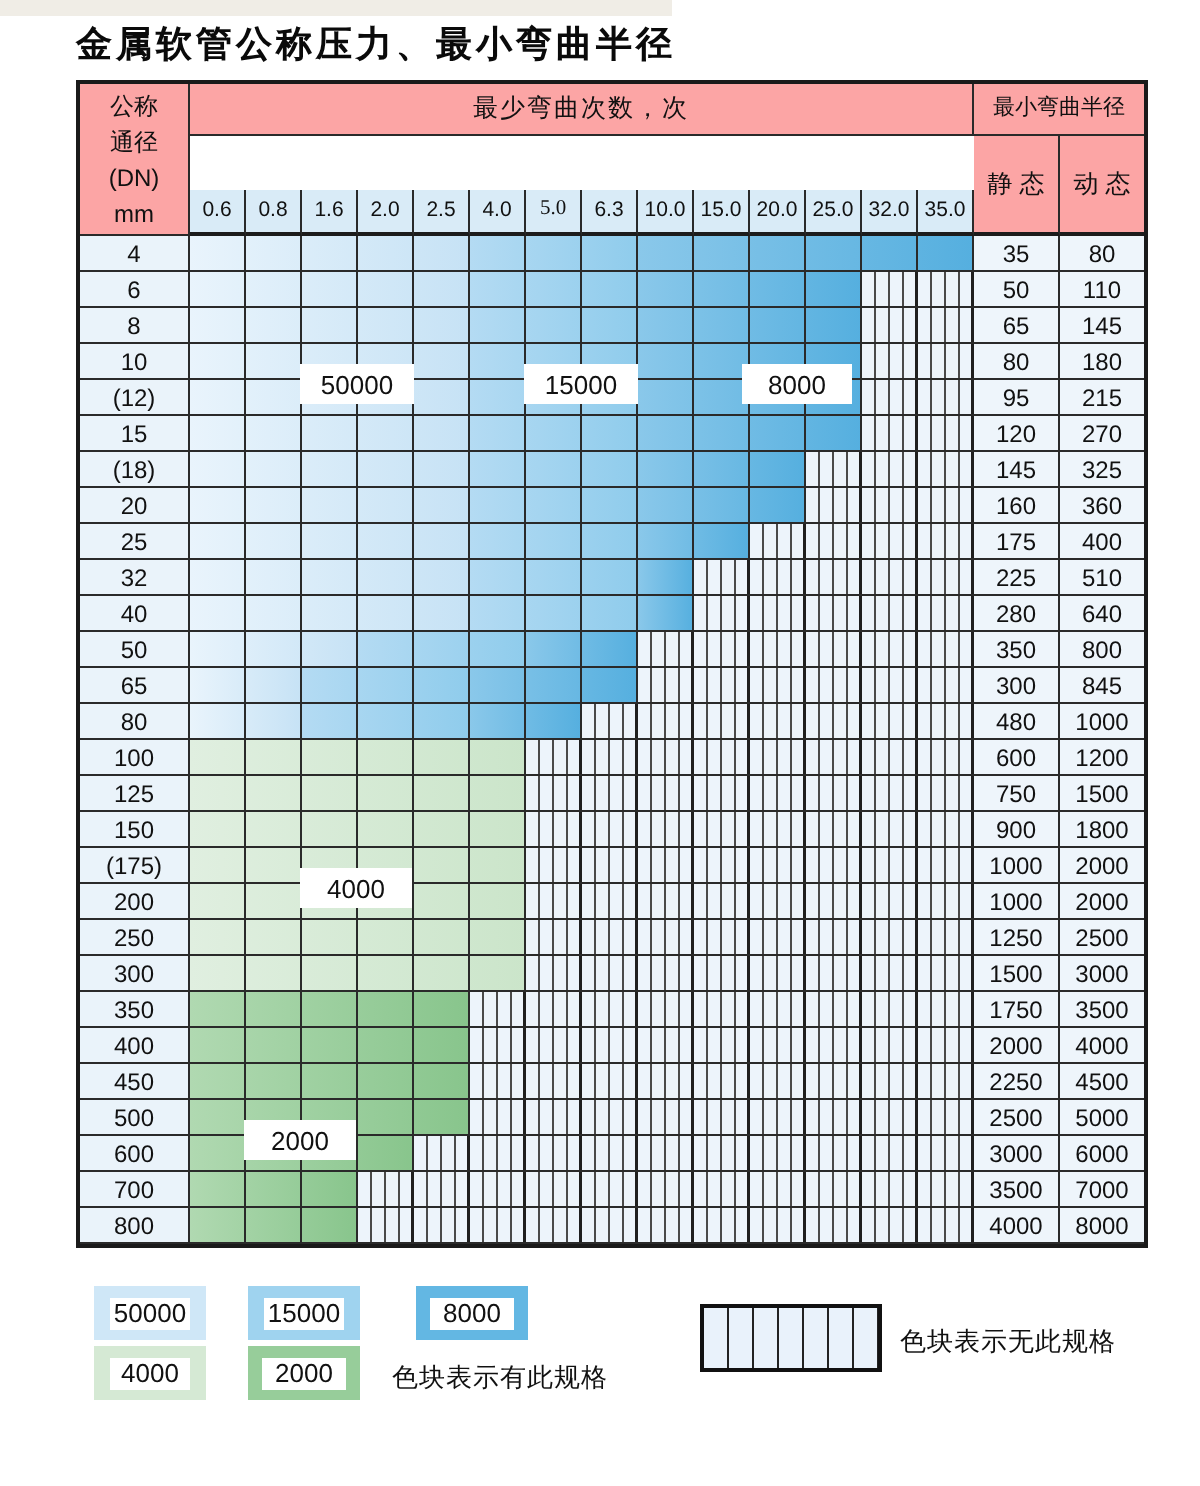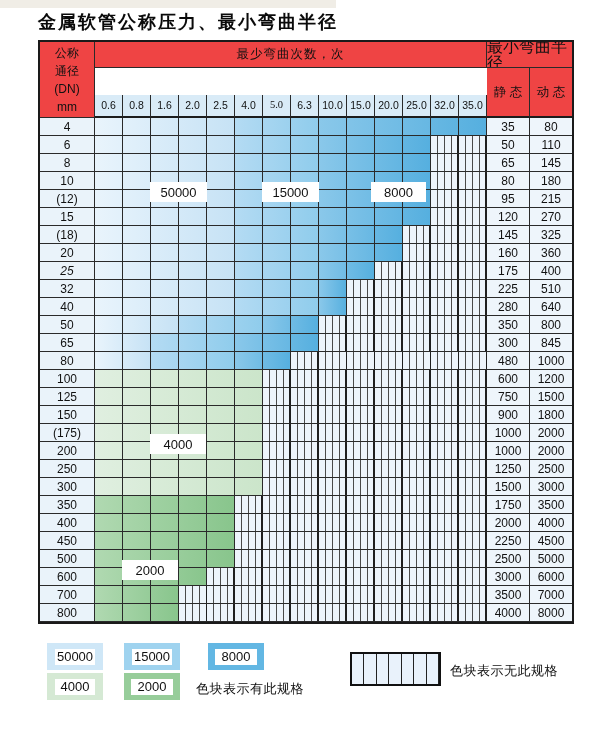--- a/index.html
+++ b/index.html
@@ -10,25 +10,25 @@
          font-weight:bold;font-size:18px;letter-spacing:2px;color:#0a0a0a;}
 
   
   .spec-table{position:absolute;left:38px;top:40px;display:grid;
       grid-template-columns:55px repeat(14,28px) 43px 42px;
       grid-template-rows:26px 27px 23px repeat(28,18px);
       border:2px solid #1a1a1a;background:#fff;}
   .cell{box-sizing:border-box;display:flex;align-items:center;justify-content:center;
         border-right:1px solid #2a2a2a;border-bottom:1.5px solid #2a2a2a;
         font-size:12px;line-height:1;overflow:hidden;}
-  .hdr{background:#ef4444;}
+  .hdr{background:#fca5a5;}
   .hdr-dn{grid-column:1;grid-row:1/4;flex-direction:column;justify-content:center;
           font-size:12px;line-height:18px;}
   .hdr-cycles{grid-column:2/16;grid-row:1;font-size:12.5px;letter-spacing:1px;}
-  .hdr-radius{grid-column:16/18;grid-row:1;font-size:16px;border-right:none;}
+  .hdr-radius{grid-column:16/18;grid-row:1;font-size:11px;border-right:none;}
   .hdr-pn{grid-column:2/16;grid-row:2;font-size:12.5px;letter-spacing:1px;}
   .hdr-static{grid-column:16;grid-row:2/4;font-size:12.5px;border-bottom:2px solid #1c1c1c;}
   .hdr-dynamic{grid-column:17;grid-row:2/4;font-size:12.5px;border-right:none;border-bottom:2px solid #1c1c1c;}
   .tick{font-size:10.5px;border-bottom:2px solid #1c1c1c;background:#d9ebf7;padding:0;}
   .dncell{background:#eaf3fa;font-size:12px;}
   .valcell{background:#eef5fb;font-size:12px;}
   .valcell.last{border-right:none;}
 
   
   .band{border-right:none;padding:0;}
@@ -149,21 +149,21 @@
       <div class="cell hatch" style="grid-area: 10 / 13 / auto / span 3;"></div>
       <div class="cell valcell" style="grid-area: 10 / 16;">145</div>
       <div class="cell valcell last" style="grid-area: 10 / 17;">325</div>
       <div class="cell dncell" style="grid-area: 11 / 1;">20</div>
       <div class="cell band b50000" style="grid-area: 11 / 2 / auto / span 5;"></div>
       <div class="cell band b15000" style="grid-area: 11 / 7 / auto / span 3;"></div>
       <div class="cell band b8000" style="grid-area: 11 / 10 / auto / span 3;"></div>
       <div class="cell hatch" style="grid-area: 11 / 13 / auto / span 3;"></div>
       <div class="cell valcell" style="grid-area: 11 / 16;">160</div>
       <div class="cell valcell last" style="grid-area: 11 / 17;">360</div>
-      <div class="cell dncell" style="grid-area: 12 / 1; font-style: italic;">25</div>
+      <div class="cell dncell" style="grid-area: 12 / 1;">25</div>
       <div class="cell band b50000" style="grid-area: 12 / 2 / auto / span 5;"></div>
       <div class="cell band b15000" style="grid-area: 12 / 7 / auto / span 3;"></div>
       <div class="cell band b8000" style="grid-area: 12 / 10 / auto / span 2;"></div>
       <div class="cell hatch" style="grid-area: 12 / 12 / auto / span 4;"></div>
       <div class="cell valcell" style="grid-area: 12 / 16;">175</div>
       <div class="cell valcell last" style="grid-area: 12 / 17;">400</div>
       <div class="cell dncell" style="grid-area: 13 / 1;">32</div>
       <div class="cell band b50000" style="grid-area: 13 / 2 / auto / span 5;"></div>
       <div class="cell band b15000" style="grid-area: 13 / 7 / auto / span 3;"></div>
       <div class="cell band b8000" style="grid-area: 13 / 10;"></div>

